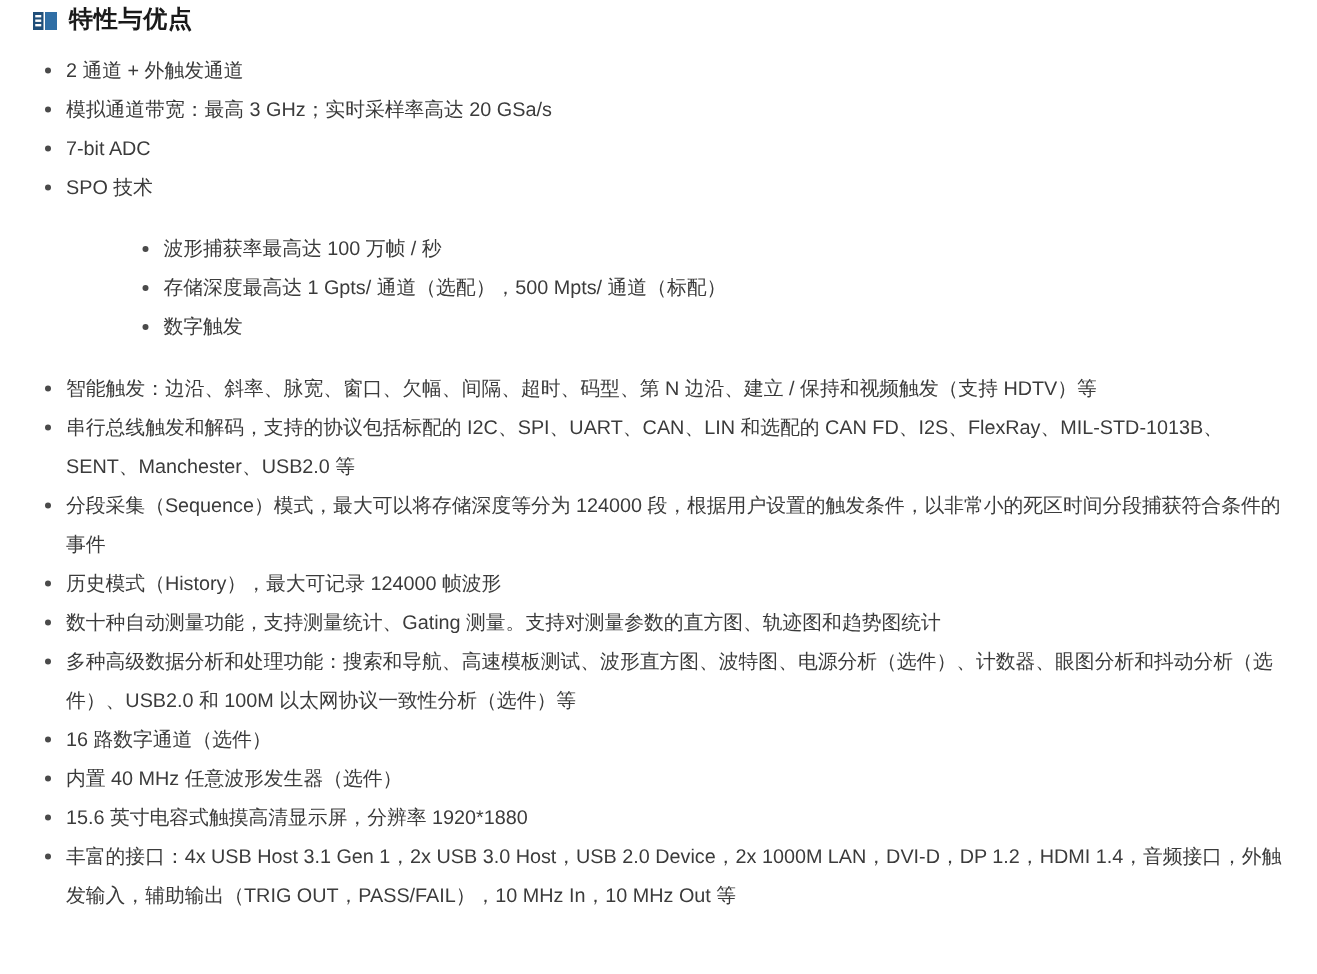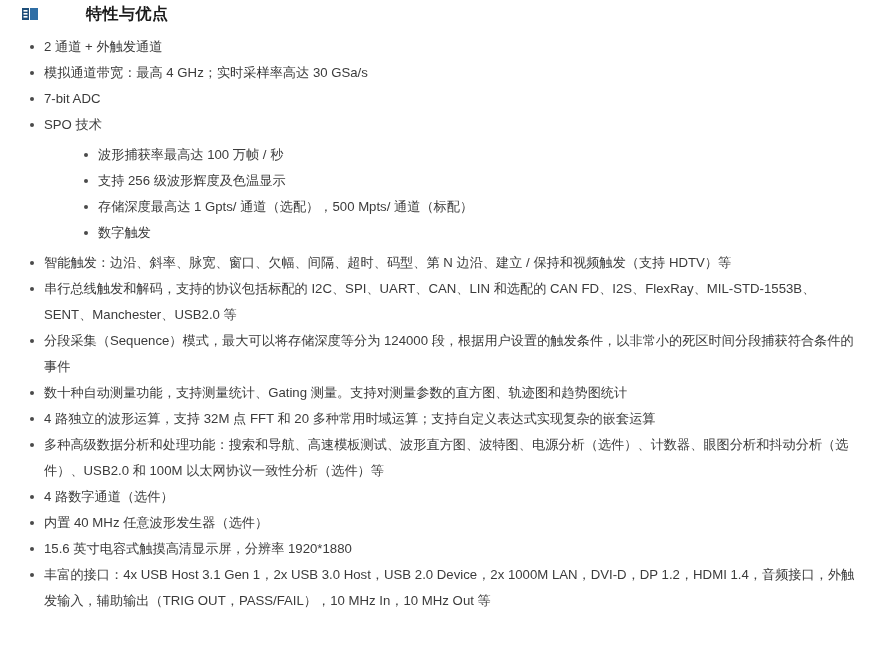--- a/index.html
+++ b/index.html
@@ -21,21 +21,20 @@
     box-sizing: border-box;
     padding: 0 18px;
   }
   
   .header {
     display: flex;
     align-items: center;
     padding-top: 4px;
     padding-bottom: 2px;
     margin-left: 4px;
-    gap: 40px;
   }
   .header-icon {
     width: 16px;
     height: 16px;
     position: relative;
     margin-right: 8px;
     flex: 0 0 auto;
   }
   .header-icon svg { display: block; }
   .header-title {
@@ -67,21 +66,21 @@
     position: absolute;
     left: 0px;
     top: 11px;
     width: 4px;
     height: 4px;
     border-radius: 50%;
     background: #4a4a4a;
   }
   ul.lvl2 {
     list-style: none;
-    margin: 4px;
+    margin: 15px;
     padding: 0 0 0 36px;
   }
   ul.lvl2 > li {
     position: relative;
     padding-left: 14px;
     font-size: 13.2px;
     line-height: 26px;
     color: #3b3b3b;
   }
   ul.lvl2 > li::before {
@@ -111,54 +110,53 @@
       </svg>
     </span>
     <span class="header-title">特性与优点</span>
   </div>
 
   <ul class="lvl1">
     <li>
         <span class="txt">2 通道 + 外触发通道</span>
       </li>
     <li>
-        <span class="txt">模拟通道带宽：最高 4 GHz；实时采样率高达 30 GSa/s</span>
+        <span class="txt">模拟通道带宽：最高 3 GHz；实时采样率高达 20 GSa/s</span>
       </li>
     <li>
         <span class="txt"> 7-bit ADC</span>
       </li>
     <li>
       <span class="txt">SPO 技术</span>
       <ul class="lvl2">
         <li><span>波形捕获率最高达 100 万帧 / 秒</span></li>
-        <li><span>支持 256 级波形辉度及色温显示</span></li>
         <li><span>存储深度最高达 1 Gpts/ 通道（选配），500 Mpts/ 通道（标配）</span></li>
         <li><span>数字触发</span></li>
       </ul>
     </li>
     <li>
         <span class="txt">智能触发：边沿、斜率、脉宽、窗口、欠幅、间隔、超时、码型、第 N 边沿、建立 / 保持和视频触发（支持 HDTV）等</span>
       </li>
     <li>
-        <span class="txt">串行总线触发和解码，支持的协议包括标配的 I2C、SPI、UART、CAN、LIN 和选配的 CAN FD、I2S、FlexRay、MIL-STD-1553B、SENT、Manchester、USB2.0 等</span>
+        <span class="txt">串行总线触发和解码，支持的协议包括标配的 I2C、SPI、UART、CAN、LIN 和选配的 CAN FD、I2S、FlexRay、MIL-STD-1013B、SENT、Manchester、USB2.0 等</span>
       </li>
     <li>
         <span class="txt">分段采集（Sequence）模式，最大可以将存储深度等分为 124000 段，根据用户设置的触发条件，以非常小的死区时间分段捕获符合条件的事件</span>
       </li>
     <li>
-        <span class="txt">数十种自动测量功能，支持测量统计、Gating 测量。支持对测量参数的直方图、轨迹图和趋势图统计</span>
+        <span class="txt">历史模式（History），最大可记录 124000 帧波形</span>
       </li>
     <li>
-        <span class="txt">4 路独立的波形运算，支持 32M 点 FFT 和 20 多种常用时域运算；支持自定义表达式实现复杂的嵌套运算</span>
+        <span class="txt">数十种自动测量功能，支持测量统计、Gating 测量。支持对测量参数的直方图、轨迹图和趋势图统计</span>
       </li>
     <li>
         <span class="txt">多种高级数据分析和处理功能：搜索和导航、高速模板测试、波形直方图、波特图、电源分析（选件）、计数器、眼图分析和抖动分析（选件）、USB2.0 和 100M 以太网协议一致性分析（选件）等</span>
       </li>
     <li>
-        <span class="txt">4 路数字通道（选件）</span>
+        <span class="txt">16 路数字通道（选件）</span>
       </li>
     <li>
         <span class="txt">内置 40 MHz 任意波形发生器（选件）</span>
       </li>
     <li>
         <span class="txt">15.6 英寸电容式触摸高清显示屏，分辨率 1920*1880</span>
       </li>
     <li>
         <span class="txt">丰富的接口：4x USB Host 3.1 Gen 1，2x USB 3.0 Host，USB 2.0 Device，2x 1000M LAN，DVI-D，DP 1.2，HDMI 1.4，音频接口，外触发输入，辅助输出（TRIG OUT，PASS/FAIL），10 MHz In，10 MHz Out 等</span>
       </li>

